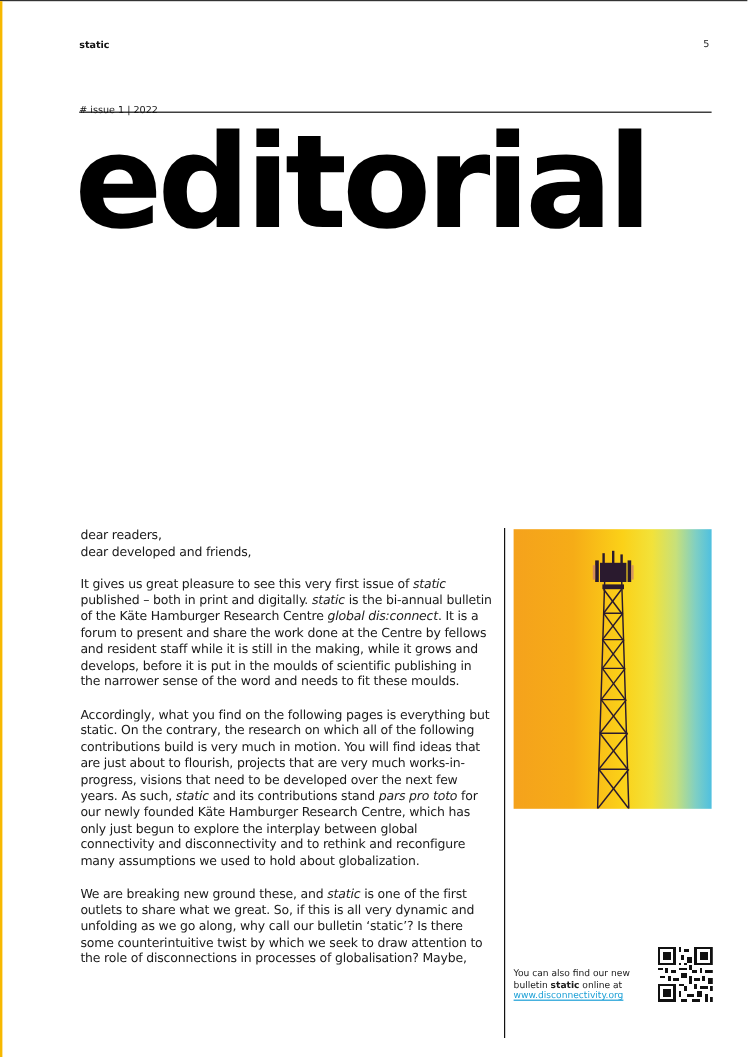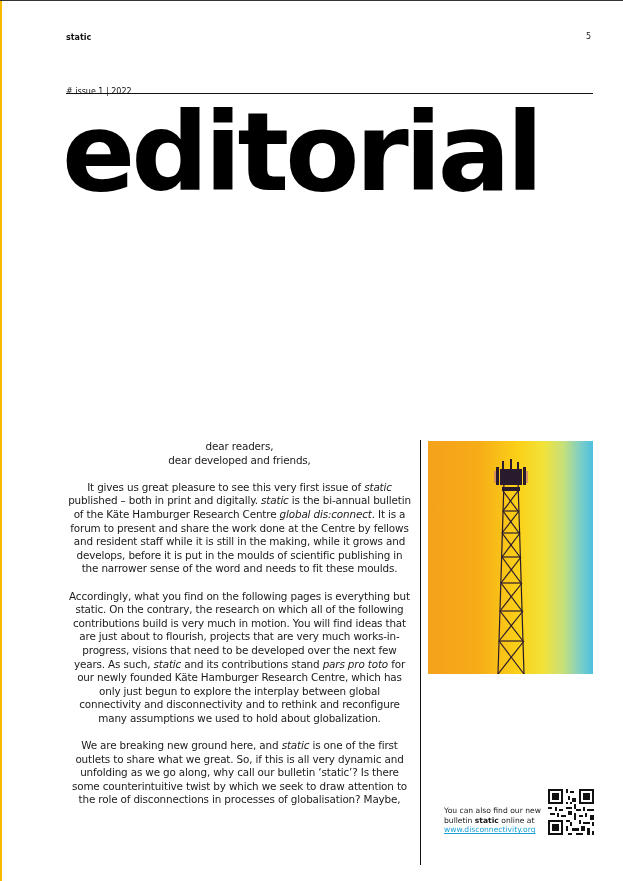--- a/index.html
+++ b/index.html
@@ -42,34 +42,34 @@
       letter-spacing: -4px;
       line-height: 130px;
       color: #000000;
     }
     .body-text {
       position: absolute; left: 67px; top: 440px; width: 345px;
       font-size: 10.4px; line-height: 13.6px;
       color: #1a1a1a;
       letter-spacing: -0.15px;
     }
-    .body-text p { margin-bottom: 13.6px; text-align: center; }
+    .body-text p { margin-bottom: 13.6px; }
     .body-text em { font-style: italic; }
     .divider-vertical {
       position: absolute; left: 420px; top: 440px; width: 1px; height: 425px;
       background: #111111;
     }
     .photo {
       position: absolute; left: 428px; top: 441px; width: 165px; height: 233px;
       background: linear-gradient(90deg, #f5a21c 0%, #f6ac17 30%, #fbd118 55%, #f2e23a 70%, #c7e07a 82%, #7fcfc4 92%, #4fc0e0 100%);
       overflow: hidden;
     }
     .photo svg { position: absolute; left: 0; top: 0; }
     .sidebar-note {
-      position: absolute; left: 444px; top: 806px; width: 120px;
+      position: absolute; left: 428px; top: 806px; width: 120px;
       font-size: 7.6px; line-height: 9.6px; color: #1a1a1a;
     }
     .sidebar-note .b { font-weight: bold; }
     .sidebar-note a {
       color: #1a9fd6; text-decoration: underline; display: block;
     }
     .qr {
       position: absolute; left: 548px; top: 789px; width: 46px; height: 46px;
       background: #fff;
     }
@@ -89,21 +89,21 @@
 <div class="rule"></div>
 <h1 class="title">editorial</h1>
 
 <div class="body-text">
   <p>
     <span>dear readers,</span><br>
     <span>dear developed and friends,</span>
   </p>
   <p><span>It gives us great pleasure to see this very first issue of </span><em>static</em><span> published – both in print and digitally. </span><em>static</em><span> is the bi-annual bulletin of the Käte Hamburger Research Centre </span><em>global dis:connect</em><span>. It is a forum to present and share the work done at the Centre by fellows and resident staff while it is still in the making, while it grows and develops, before it is put in the moulds of scientific publishing in the narrower sense of the word and needs to fit these moulds.</span></p>
   <p><span>Accordingly, what you find on the following pages is everything but static. On the contrary, the research on which all of the following contributions build is very much in motion. You will find ideas that are just about to flourish, projects that are very much works-in-progress, visions that need to be developed over the next few years. As such, </span><em>static</em><span> and its contributions stand </span><em>pars pro toto</em><span> for our newly founded Käte Hamburger Research Centre, which has only just begun to explore the interplay between global connectivity and disconnectivity and to rethink and reconfigure many assumptions we used to hold about globalization.</span></p>
-  <p><span>We are breaking new ground here, and </span><em>static</em><span> is one of the first outlets to share what we great. So, if this is all very dynamic and unfolding as we go along, why call our bulletin ‘static’? Is there some counterintuitive twist by which we seek to draw attention to the role of disconnections in processes of globalisation? Maybe,</span></p>
+  <p><span>We are breaking new ground these, and </span><em>static</em><span> is one of the first outlets to share what we great. So, if this is all very dynamic and unfolding as we go along, why call our bulletin ‘static’? Is there some counterintuitive twist by which we seek to draw attention to the role of disconnections in processes of globalisation? Maybe,</span></p>
 </div>
 
 <div class="divider-vertical"></div>
 
 <div class="photo">
   <svg width="165" height="233" viewBox="0 0 165 233">
     <g stroke="#2a1a2e" fill="none" stroke-width="1.2">
 
       <line x1="76" y1="40" x2="70" y2="233"></line>
       <line x1="90" y1="40" x2="96" y2="233"></line>

